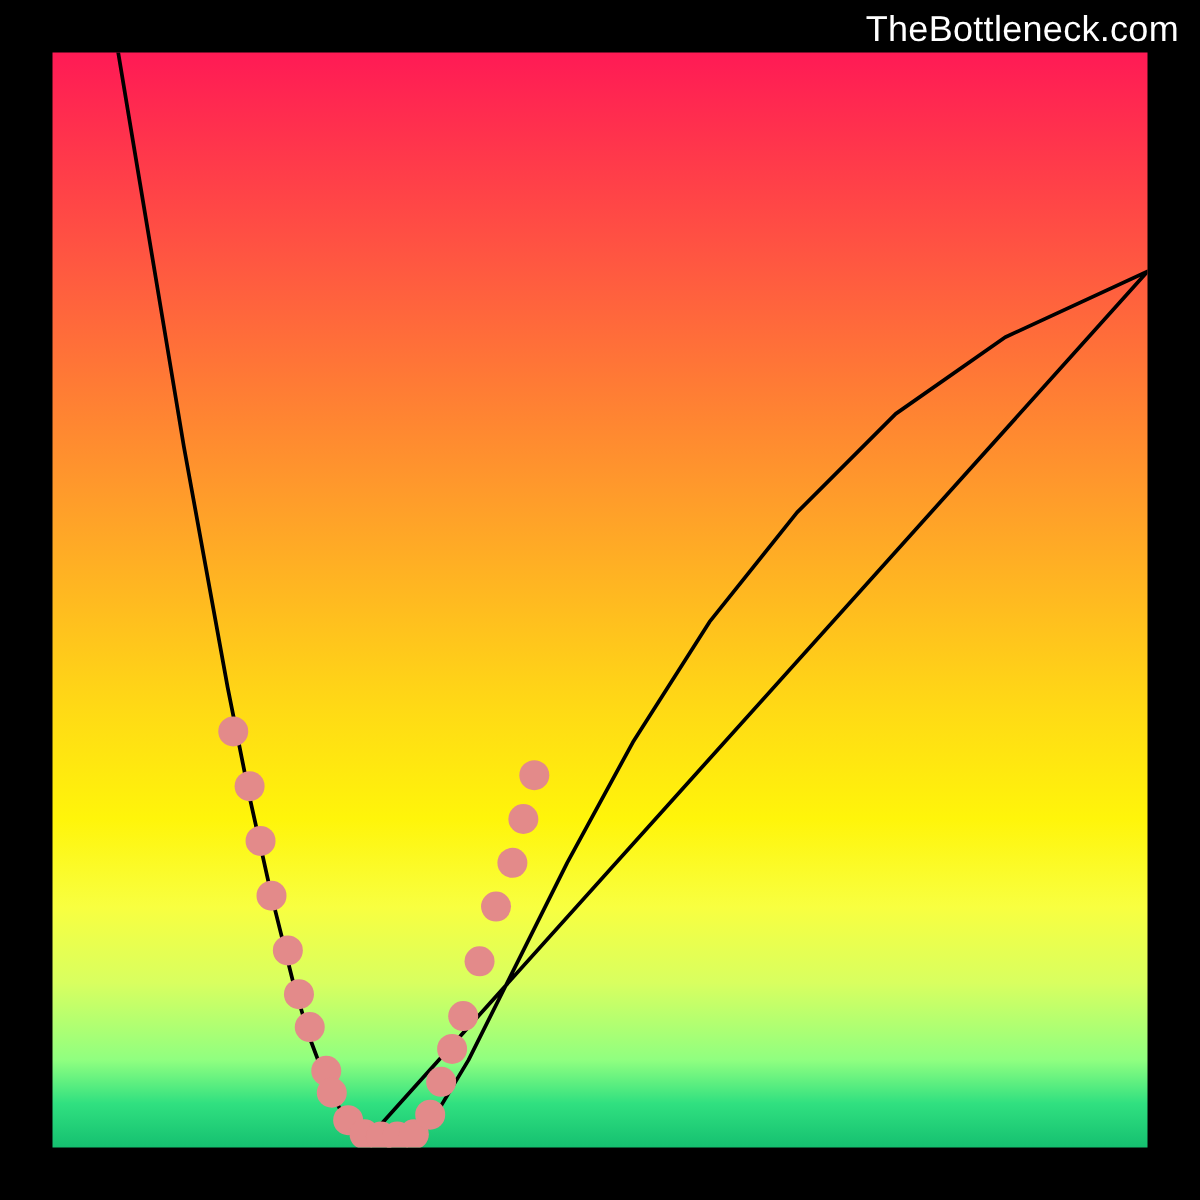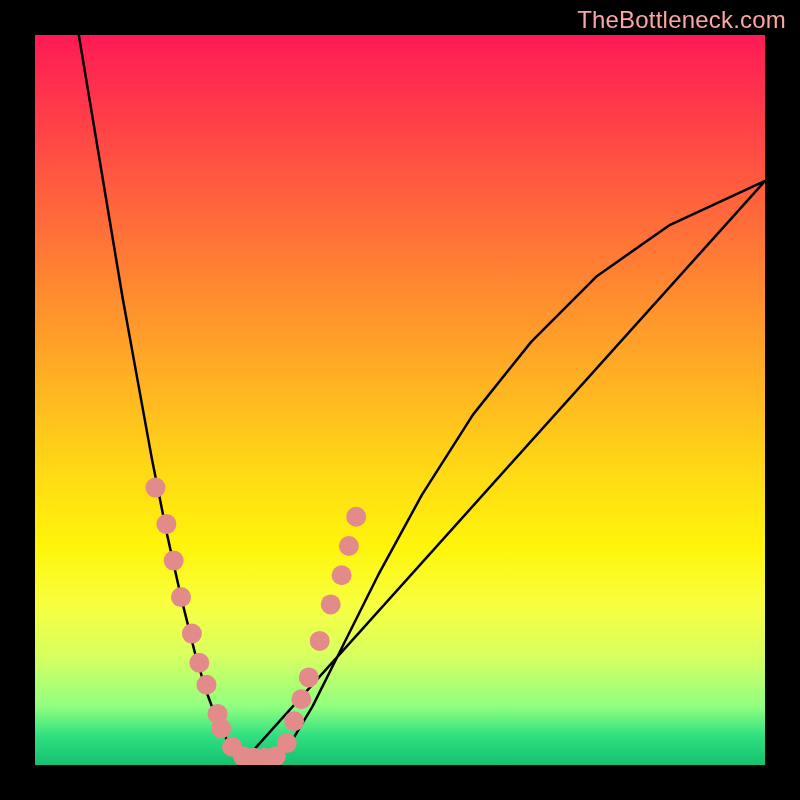--- a/index.html
+++ b/index.html
@@ -29,21 +29,21 @@
       #f8ff40 78%,
       #d8ff60 85%,
       #90ff80 92%,
       #30e080 96%,
       #15c070 100%);
   }
   .watermark {
     position: absolute;
     top: 6px;
     right: 14px;
-    color: #fca5a5;
+    color: #ffffff;
     font-size: 24px;
     font-weight: 400;
     letter-spacing: 0.2px;
   }
   svg.overlay {
     position: absolute;
     left: 35px;
     top: 35px;
     width: 730px;
     height: 730px;

